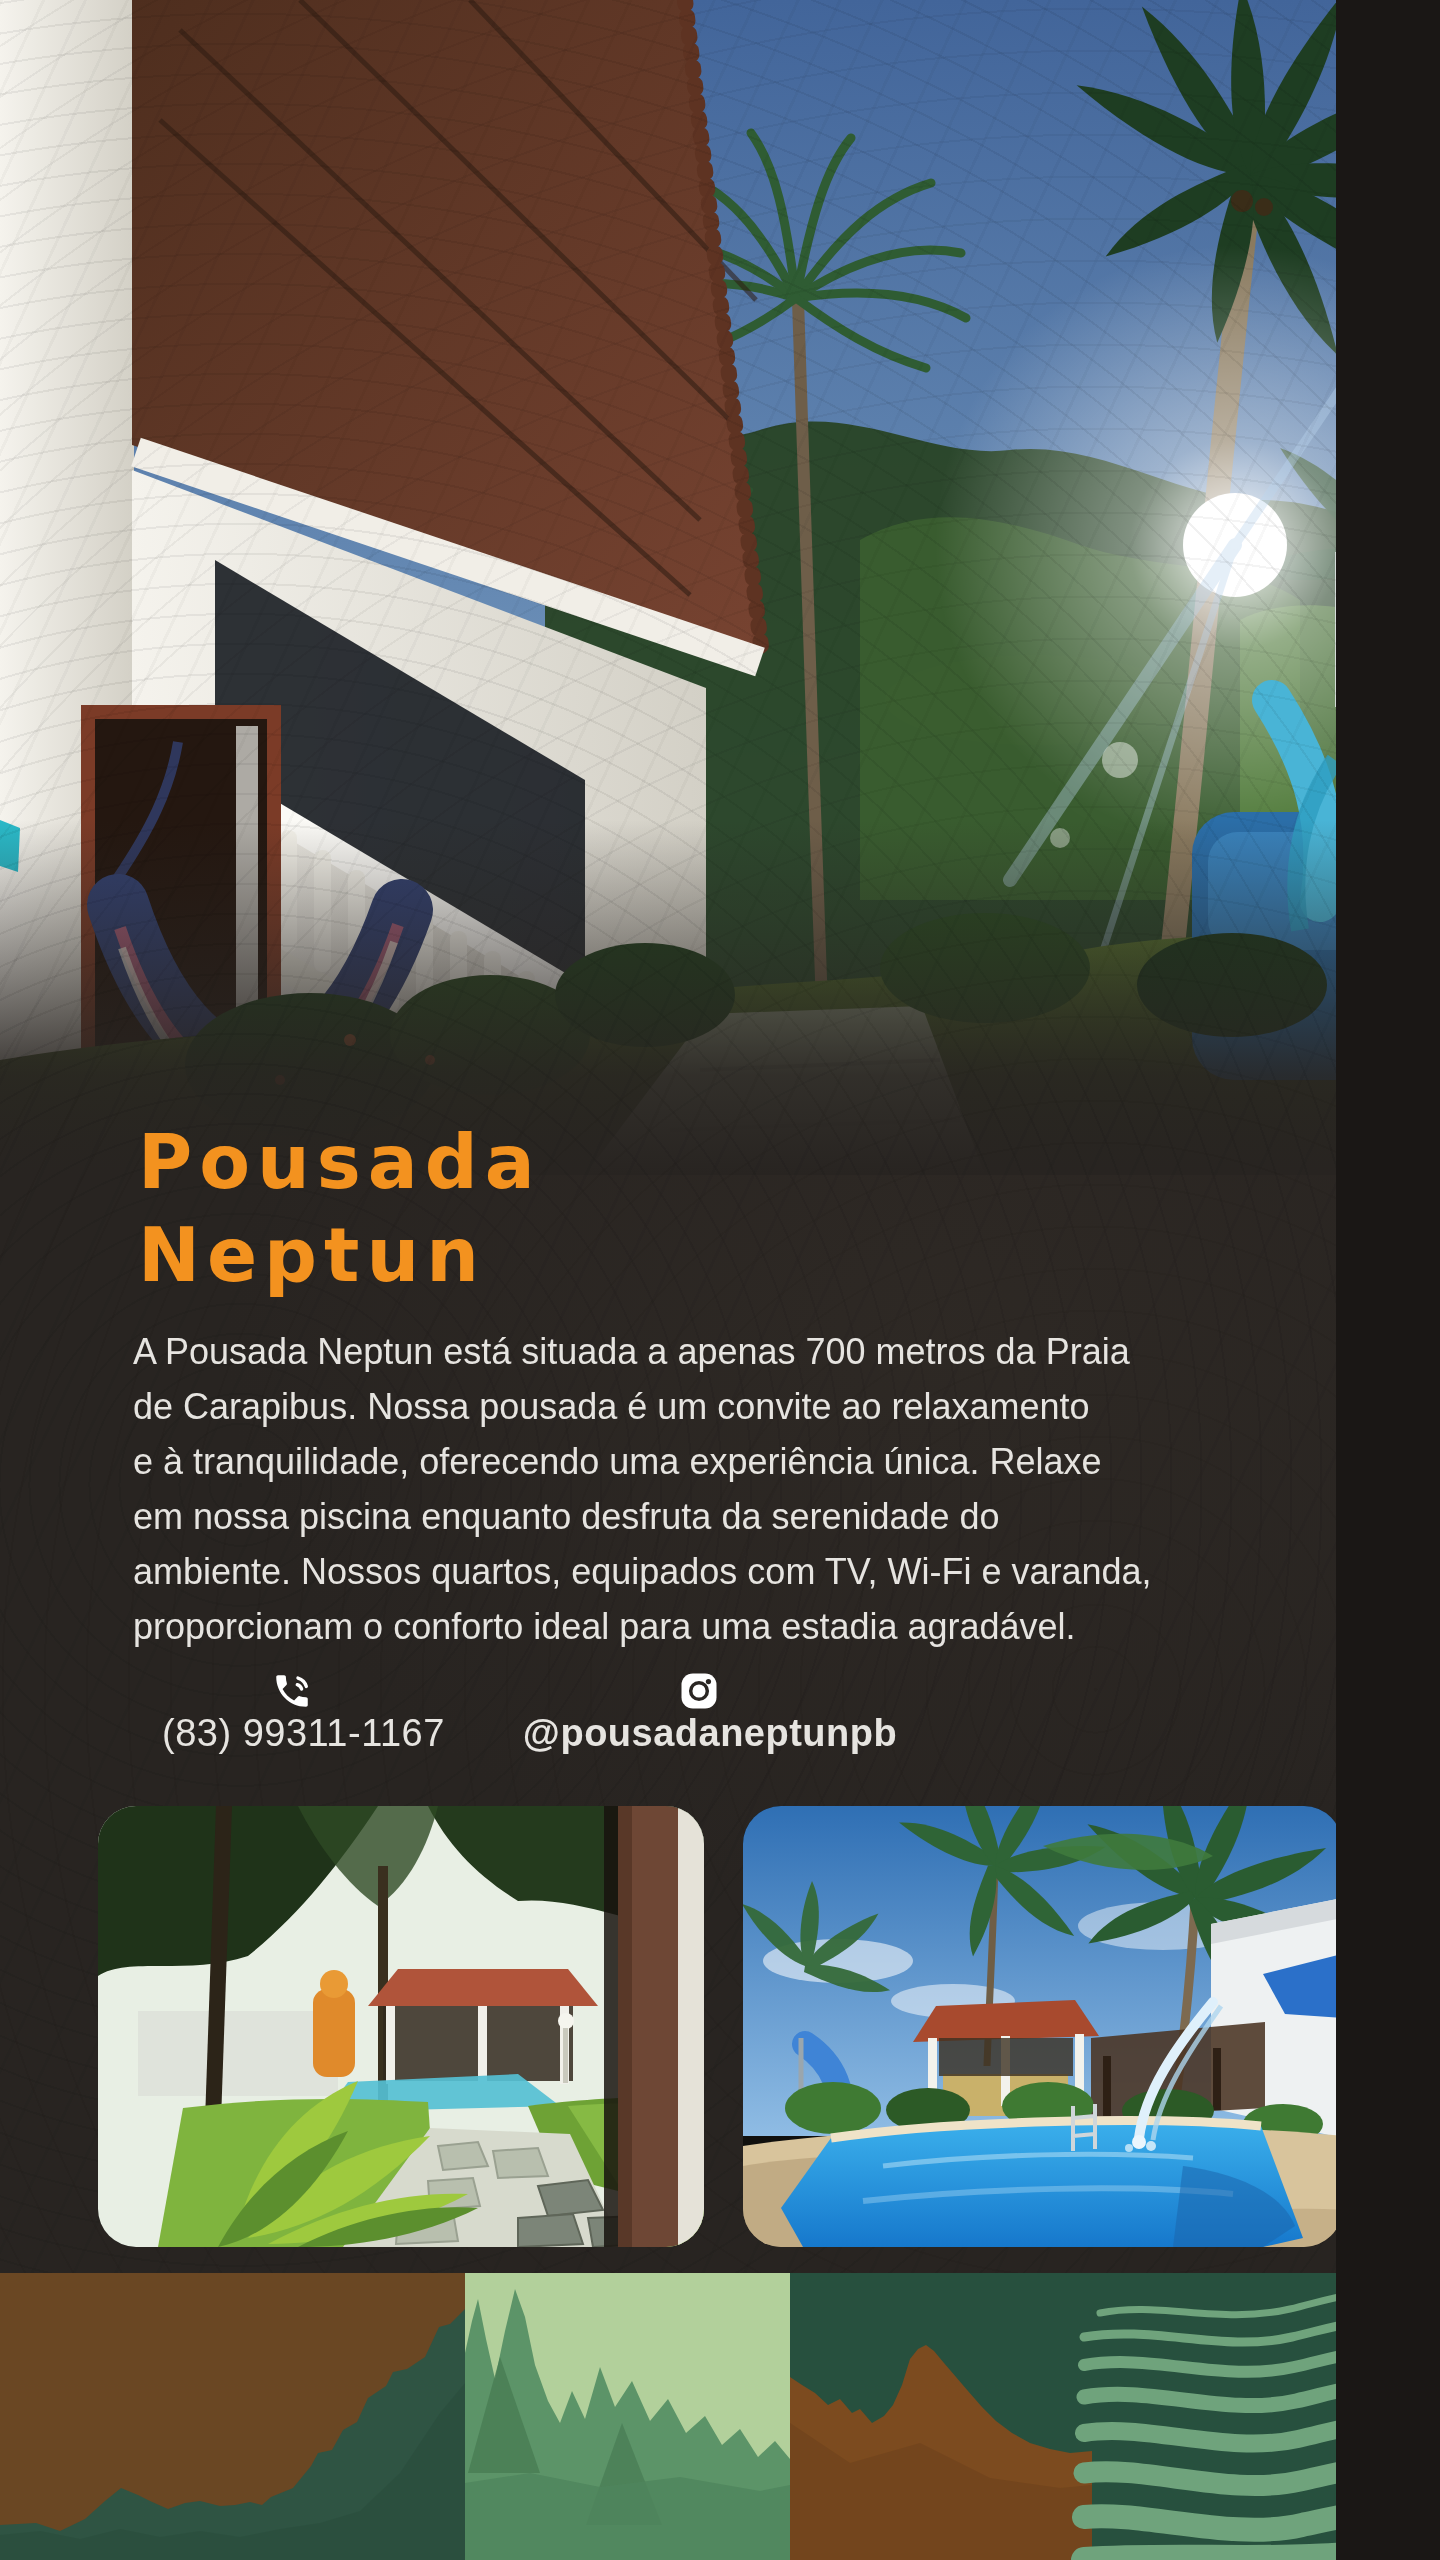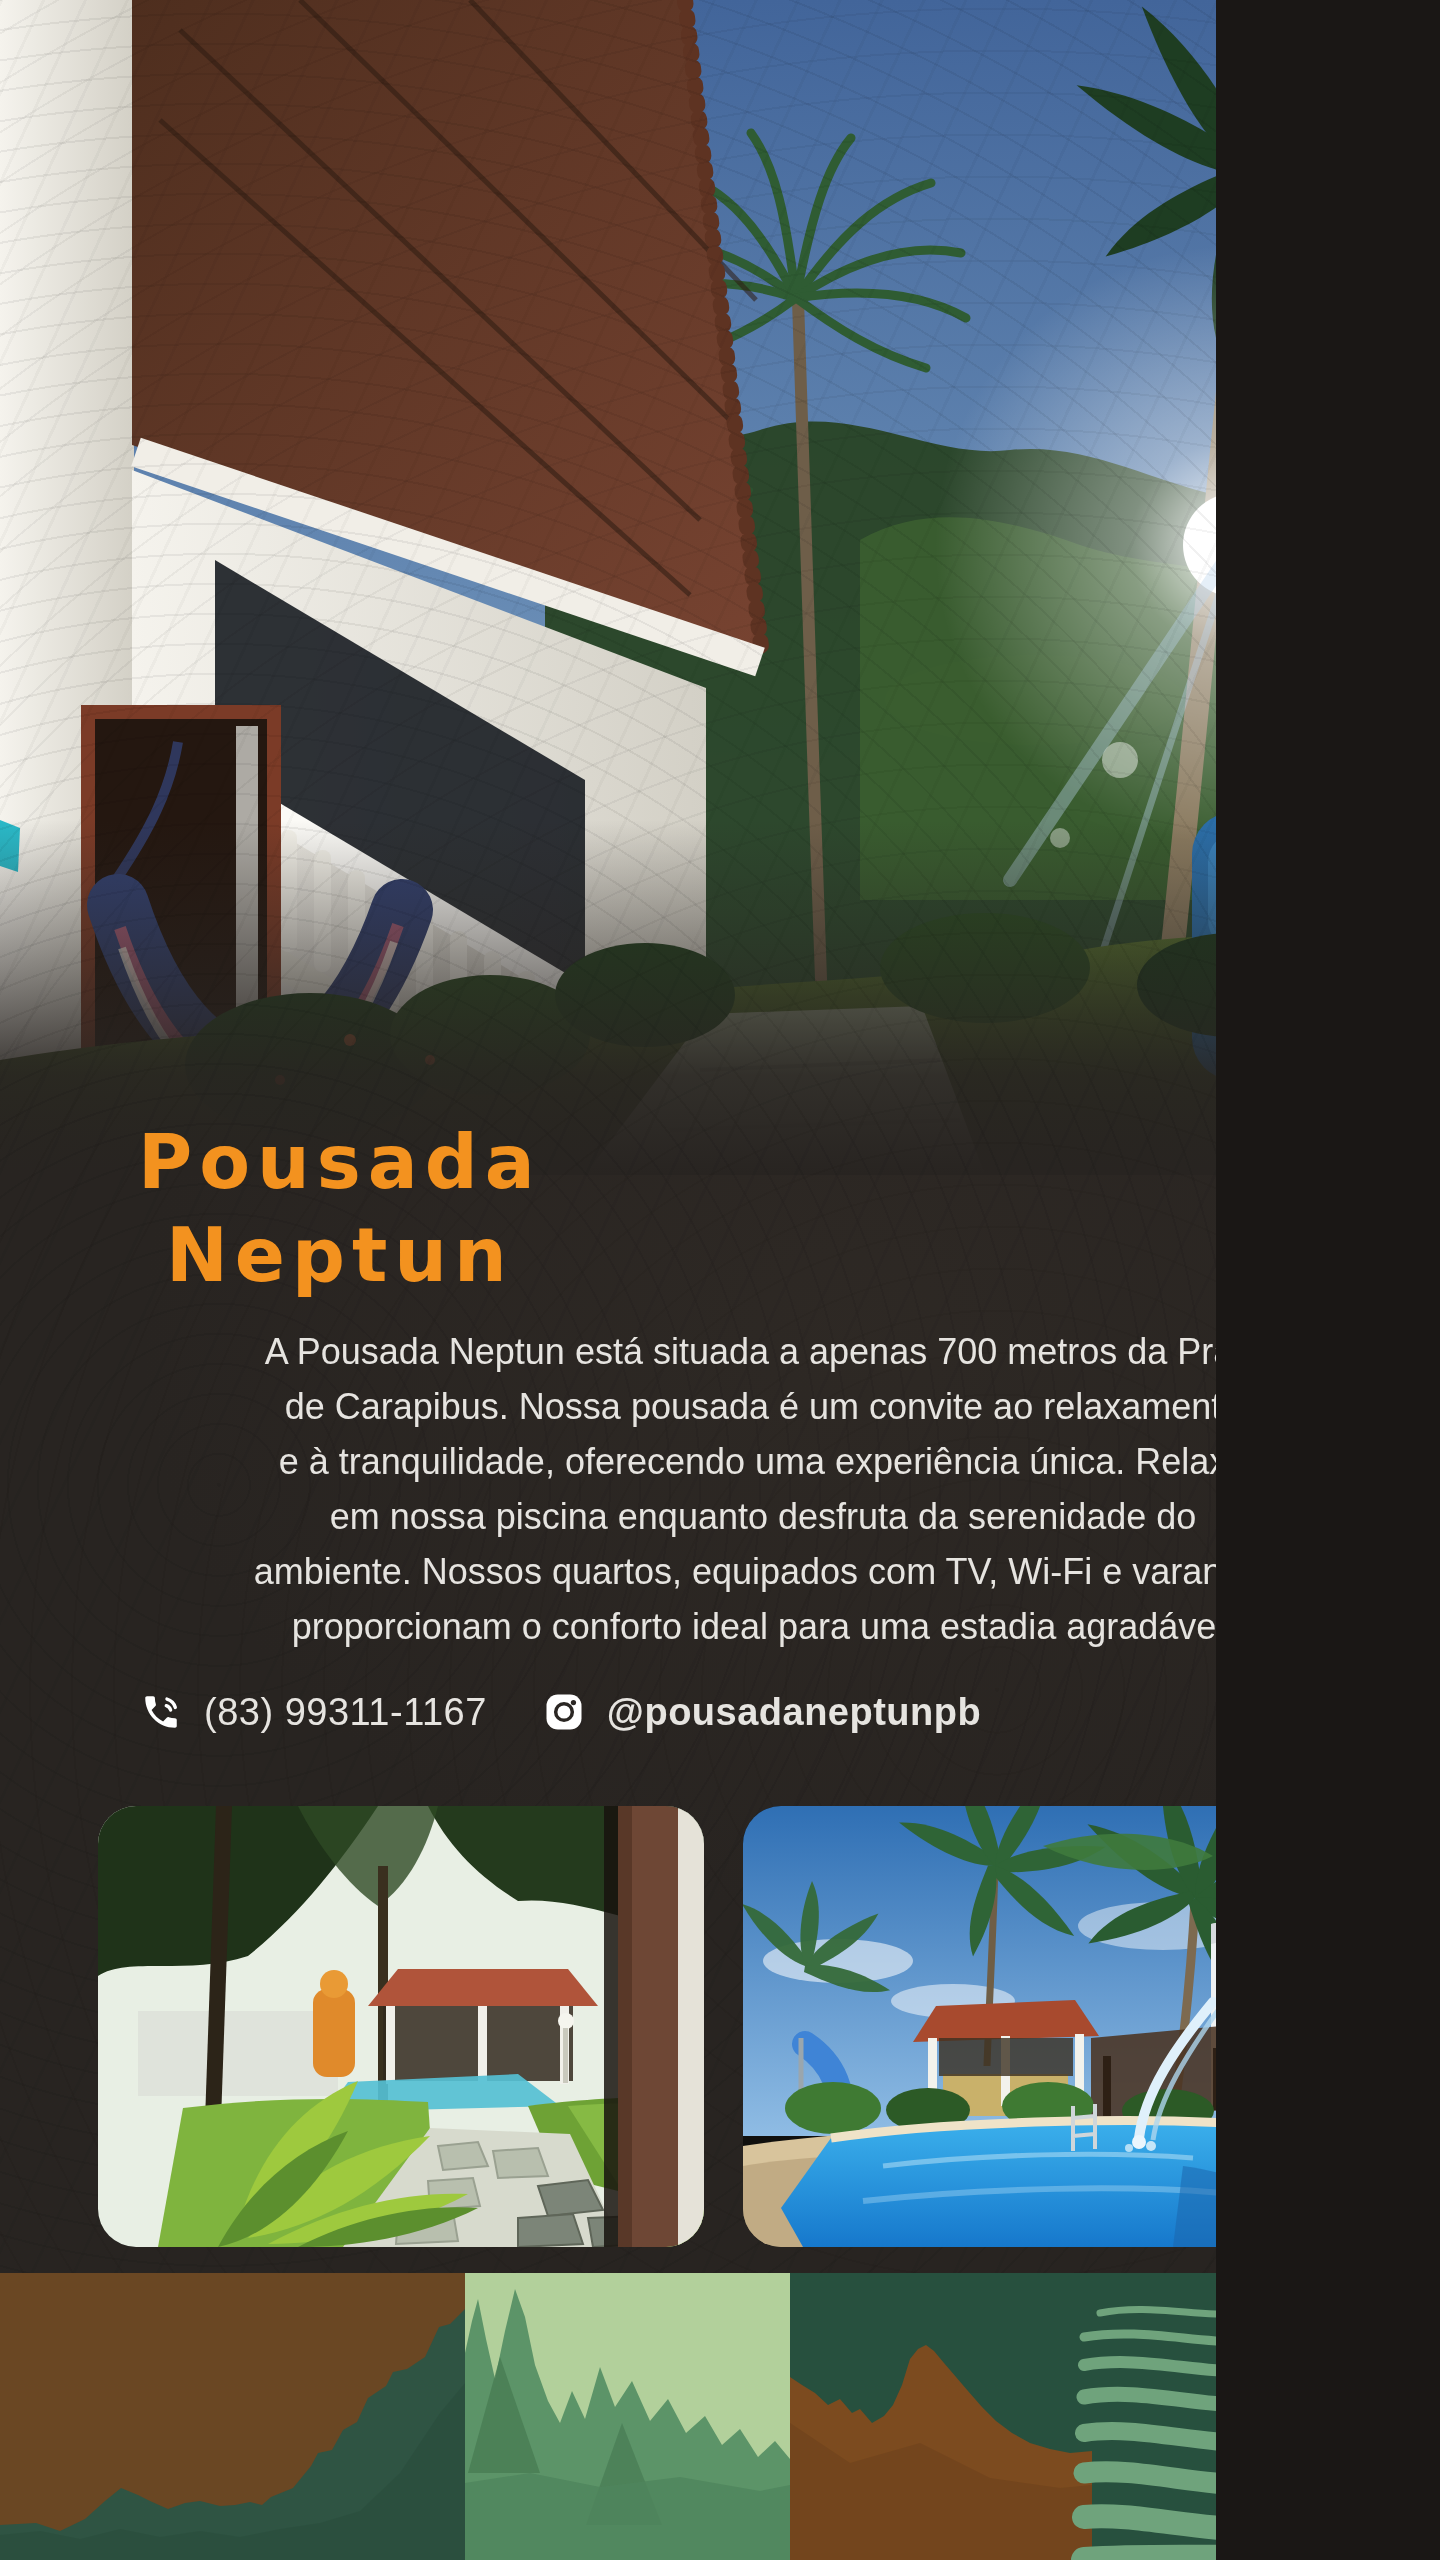--- a/index.html
+++ b/index.html
@@ -1,22 +1,21 @@
 <!DOCTYPE html>
 <html><head>
 <meta charset="utf-8">
 <style>
   html,body{margin:0;padding:0;background:#1a1715;}
   .canvas{
-    position:relative;width:1216px;height:2560px;overflow:hidden;
+    position:relative;width:1336px;height:2560px;overflow:hidden;
     background:
       radial-gradient(1100px 900px at 70% 52%, rgba(66,57,48,.22), transparent 65%),
       #282421;
     font-family:"Liberation Sans", sans-serif;
-    text-align:center;
   }
   .canvas::after{
     content:"";position:absolute;inset:0;pointer-events:none;
     background-image:
       repeating-radial-gradient(circle at 18% 58%, rgba(0,0,0,.10) 0 2px, transparent 2px 30px),
       repeating-radial-gradient(circle at 82% 66%, rgba(0,0,0,.08) 0 2px, transparent 2px 42px),
       repeating-linear-gradient(115deg, rgba(0,0,0,.05) 0 3px, transparent 3px 38px);
     opacity:.55;
   }
   .hero{position:absolute;top:0;left:0;width:1440px;height:1175px;}
@@ -28,21 +27,21 @@
     color:#F3921F;white-space:pre-line;
   }
   .description{
     position:absolute;left:133px;top:1288px;width:1260px;z-index:5;
     font-size:36px;line-height:55px;color:#E6E4E0;white-space:pre-line;
   }
   .contact{position:absolute;left:140px;top:1684px;z-index:5;display:flex;align-items:center;height:56px;}
   .contact .icon{width:42px;height:42px;flex:0 0 auto;}
   .contact .icon svg{display:block;width:42px;height:42px;}
   .contact .txt{font-size:38px;color:#E6E4E0;margin-left:22px;letter-spacing:.5px;}
-  .contact .group{display:flex;align-items:center;}
+  .contact .group{display:flex;align-items:center;flex-direction:column;}
   .contact .group + .group{margin-left:56px;font-weight:bold;}
   .photo{
     position:absolute;top:1806px;height:441px;border-radius:38px;overflow:hidden;z-index:5;
     background:#10100e;
   }
   .photo.left{left:98px;width:606px;}
   .photo.right{left:743px;width:599px;}
   .photo svg{display:block;width:100%;height:100%;}
   .footer-strip{position:absolute;left:0;top:2273px;width:1440px;height:287px;z-index:6;}
   .footer-strip svg{display:block;}

